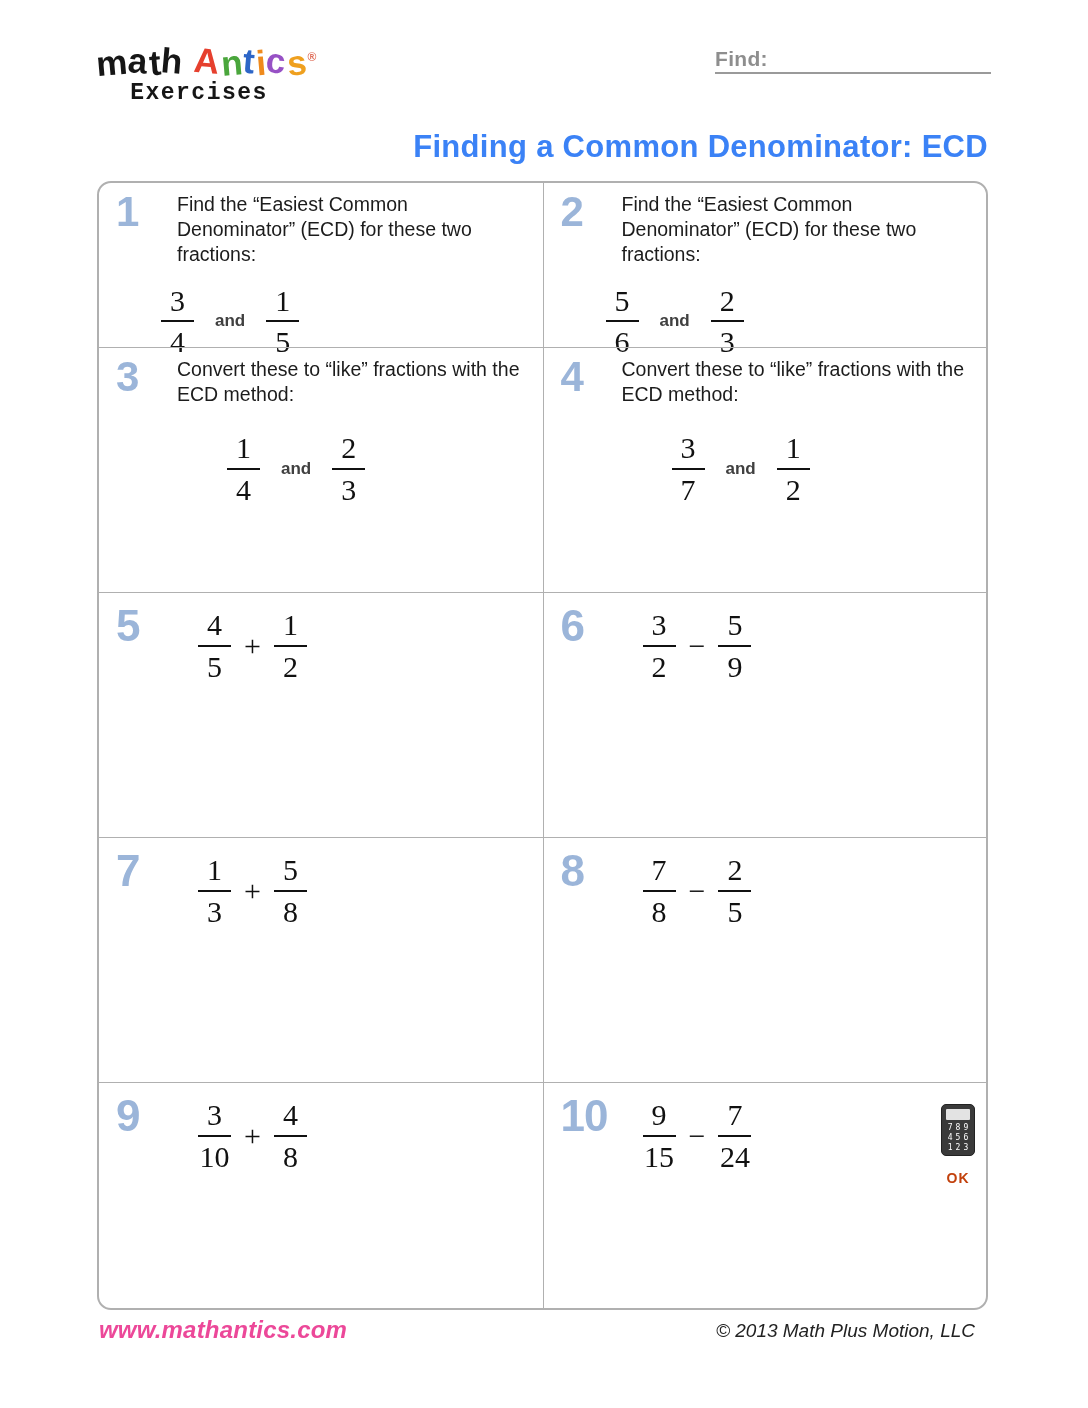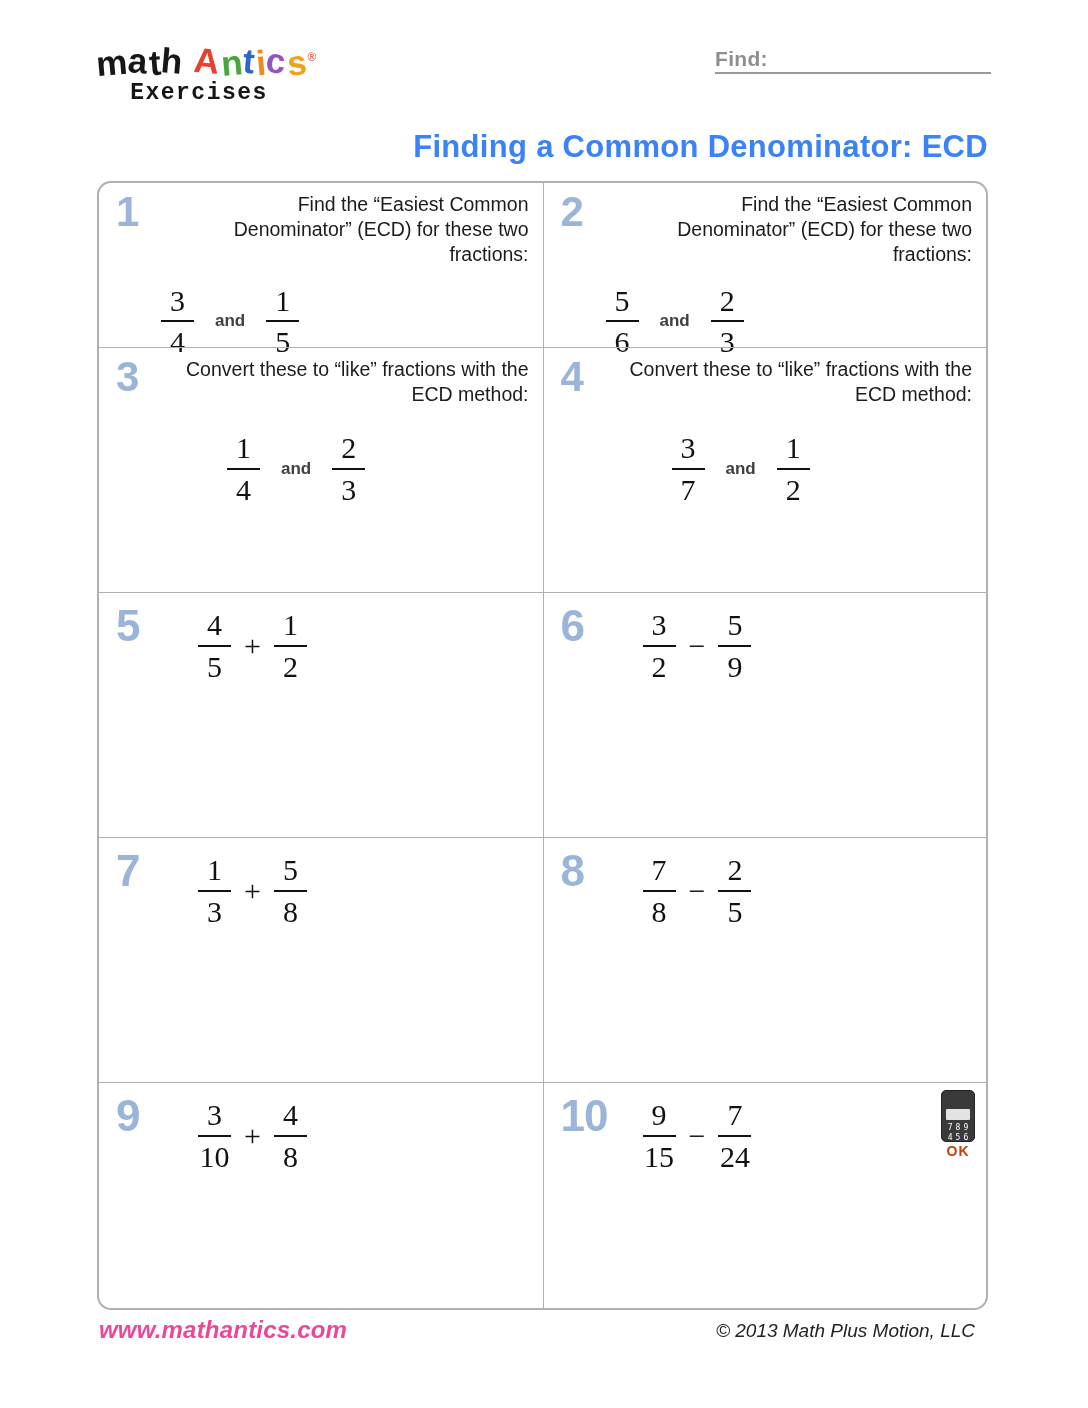--- a/index.html
+++ b/index.html
@@ -40,21 +40,21 @@
   }
   .cell { position:relative; }
   .cell.bl { border-left:1.5px solid #b0b0b0; }
   .cell.bt { border-top:1.5px solid #b0b0b0; }
 
   .prob-head { display:flex; align-items:flex-start; padding:9px 14px 0 17px; }
   .prob-num {
     font-weight:bold; font-size:42px; line-height:0.95; color:#9BB5D9;
     width:48px; flex:none; letter-spacing:-1px;
   }
-  .prob-text { font-size:19.5px; line-height:1.28; color:#1c1c1c; margin-left:13px; max-width:378px;text-align:right; }
+  .prob-text { font-size:19.5px; line-height:1.28; color:#1c1c1c; margin-left:13px; max-width:378px; }
 
   .pair { display:flex; align-items:center; }
   .pair-r1 { margin:17px 0 0 62px; }
   .pair-r2 { margin:24px 0 0 128px; }
 
   .frac {
     display:inline-flex; flex-direction:column;
     font-family:"Liberation Serif","DejaVu Serif",serif;
     font-size:30px; line-height:1.12; text-align:center; color:#111;
   }
@@ -67,21 +67,21 @@
     font-weight:bold; font-size:44px; line-height:0.95; color:#9BB5D9;
     width:82px; flex:none; letter-spacing:-1px;
   }
   .expr { display:flex; align-items:center; margin-top:3px; }
   .op { font-family:"Liberation Serif","DejaVu Serif",serif; font-size:30px; margin:0 13px; color:#111; }
 
   
   .calc-wrap { position:absolute; top:7px; right:5px; width:46px; text-align:center; }
   .calc-body {
     width:34px; height:52px; background:#3a3a3a; border-radius:5px;
-    margin:0 auto; padding-top:18px; border:1px solid #222;
+    margin:14px auto; padding-top:4px; border:1px solid #222;
   }
   .calc-screen { width:24px; height:11px; background:#e3e3e3; margin:0 auto 3px; border-radius:1px; }
   .calc-row {
     color:#ffffff; font-family:"DejaVu Sans Mono",monospace;
     font-size:8px; line-height:10px; letter-spacing:3px; text-indent:3px;
   }
   .calc-ok { font-weight:bold; font-size:14px; letter-spacing:1px; color:#c2410c; margin-top:1px; }
 
   
   .footer-site {

